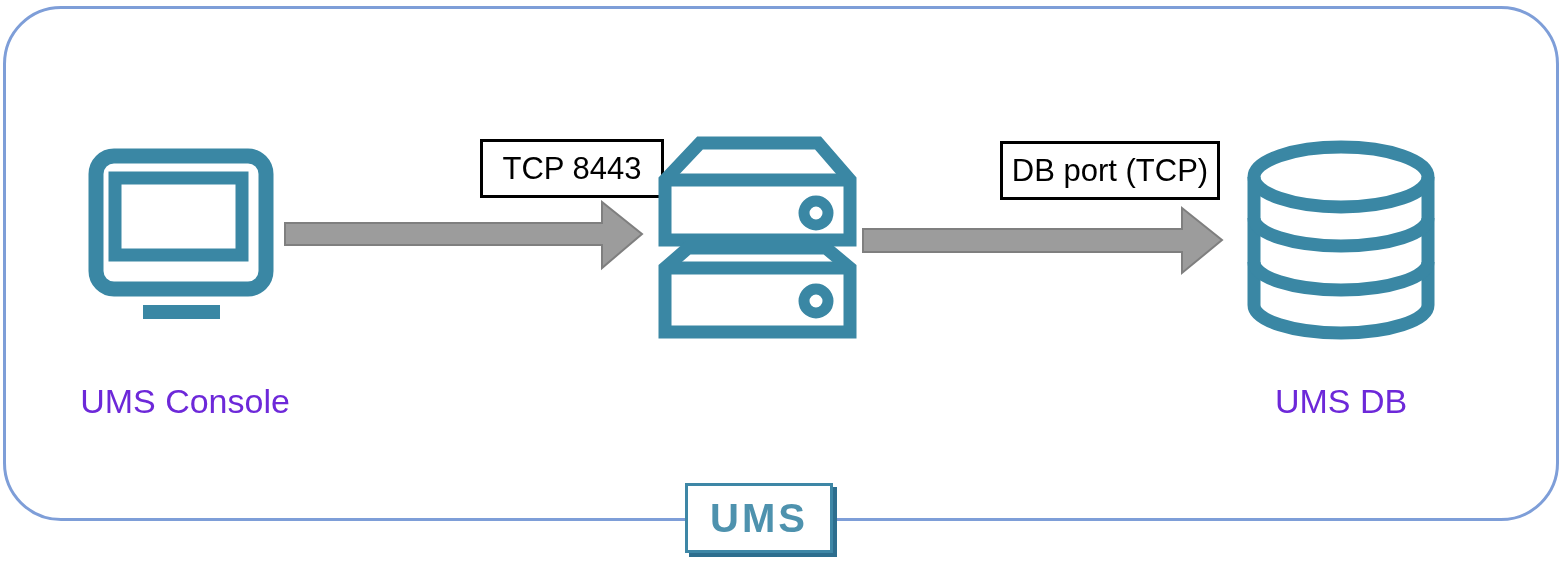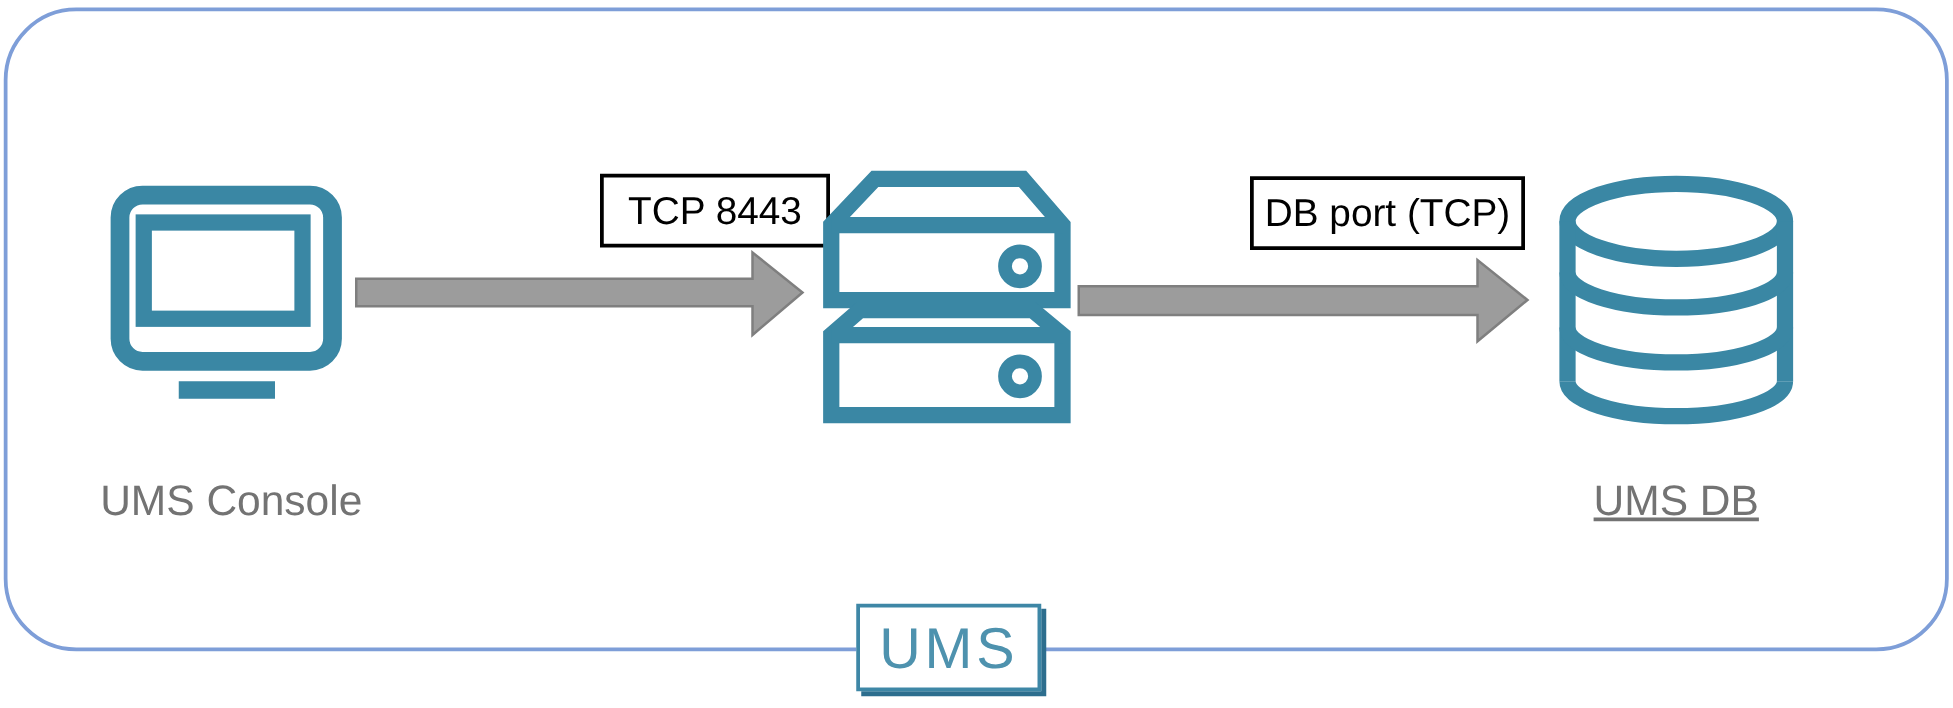--- a/index.html
+++ b/index.html
@@ -46,45 +46,45 @@
     white-space: nowrap;
   }
   .port-label.tcp    { left: 480px; top: 139px; width: 184px; height: 59px; }
   .port-label.dbport { left: 1000px; top: 141px; width: 220px; height: 59px; }
   .node-label {
     position: absolute;
     width: 250px;
     top: 383px;
     text-align: center;
     font-size: 34px;
-    color: #737373;
+    color: #6d28d9;
     line-height: 1.1;
     white-space: nowrap;
   }
   .node-label.console { left: 60px;   }
   .node-label.server  { left: 633px;  }
-  .node-label.db      { left: 1216px; text-decoration: underline; }
+  .node-label.db      { left: 1216px; }
   .ums-badge {
     position: absolute;
     left: 685px;
     top: 483px;
     width: 148px;
     height: 70px;
     box-sizing: border-box;
     background: #ffffff;
     border: 3px solid #3E87A6;
     box-shadow: 4px 4px 0 #2D6E8E;
     display: flex;
     align-items: center;
     justify-content: center;
     z-index: 2;
   }
   .ums-badge span {
-    font-size: 46px;
-    font-weight: 400;
+    font-size: 40px;
+    font-weight: 700;
     letter-spacing: 3px;
     color: #4E92AE;
     line-height: 1;
   }
 </style>
 </head>
 <body>
 
 <div class="canvas">
 

